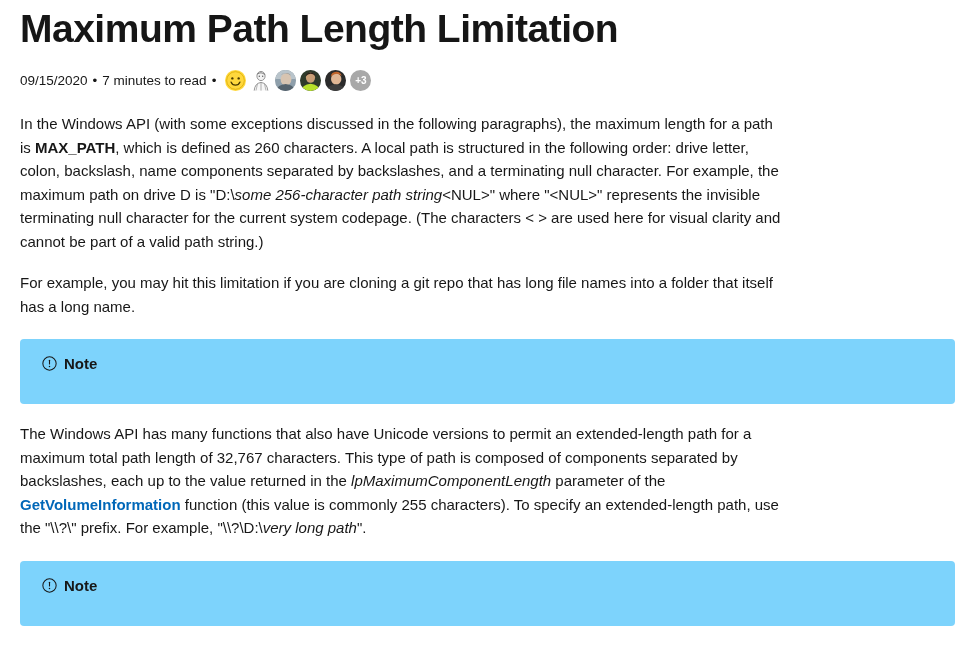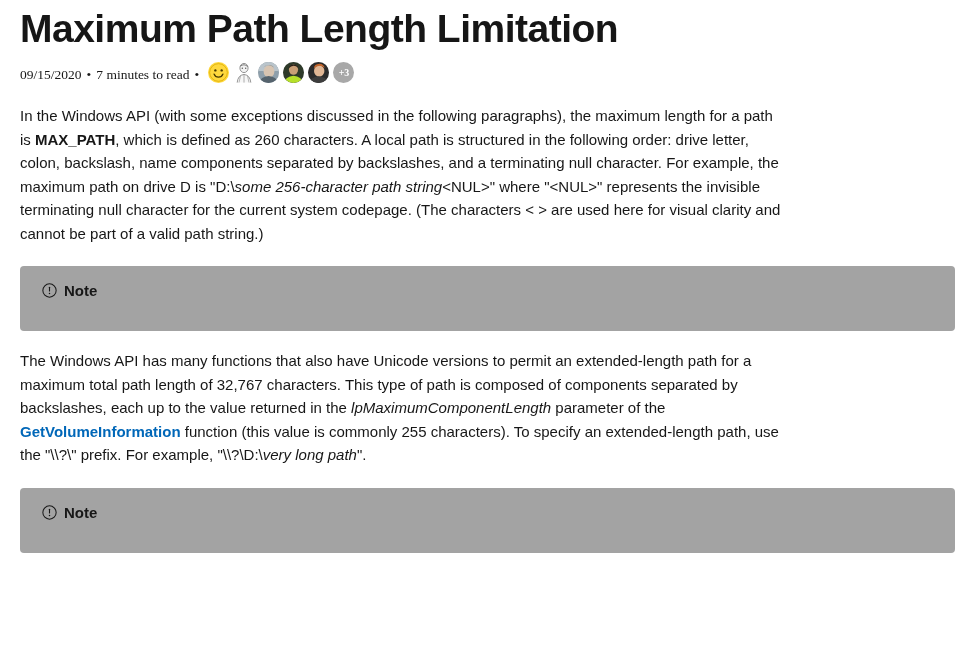--- a/index.html
+++ b/index.html
@@ -30,26 +30,25 @@
     font-weight: 600;
     letter-spacing: -0.5px;
     color: #161616;
     margin: 6px 0 0 0;
     padding: 0;
   }
 
   
   .meta-row {
     display: flex;
-    align-items: flex-end;
-    margin-top: 9px;
+    align-items: center;
+    margin-top: 17px;
     height: 22px;
     font-size: 13.5px;
     color: #171717;
-    font-family: Liberation Serif, serif;
   }
   .meta-text {
     white-space: nowrap;
   }
   .meta-sep {
     margin: 0 5px;
     color: #171717;
   }
 
   .avatars {
@@ -115,21 +114,21 @@
   .i { font-style: italic; }
 
   a.doclink {
     color: #0067b8;
     font-weight: 600;
     text-decoration: none;
   }
 
   
   .note {
-    background: #a3a3a3;
+    background: #7dd3fc;
     border-radius: 4px;
     margin: 21px 0 0 0;
     padding: 16px 22px 18px 22px;
     width: 935px;
     box-sizing: border-box;
   }
   .note-header {
     display: flex;
     align-items: center;
     font-size: 15px;
@@ -216,20 +215,21 @@
         </svg>
       </div>
 
       <div class="avatar avatar-more">+3</div>
 
     </div>
   </div>
 
   <p class="body first"><span>In the Windows API (with some exceptions discussed in the following paragraphs), the maximum length for a path is </span><span class="b">MAX_PATH</span><span>, which is defined as 260 characters. A local path is structured in the following order: drive letter, colon, backslash, name components separated by backslashes, and a terminating null character. For example, the maximum path on drive D is "D:\</span><span class="i">some 256-character path string</span><span>&lt;NUL&gt;" where "&lt;NUL&gt;" represents the invisible terminating null character for the current system codepage. (The characters &lt; &gt; are used here for visual clarity and cannot be part of a valid path string.)</span></p>
 
+  <p class="body"><span>For example, you may hit this limitation if you are cloning a git repo that has long file names into a folder that itself has a long name.</span></p>
 
   <div class="note">
     <div class="note-header">
       <svg class="note-icon" viewBox="0 0 16 16">
         <circle cx="8" cy="8" r="7.1" fill="none" stroke="#171717" stroke-width="1.1"></circle>
         <rect x="7.42" y="3.9" width="1.16" height="5.1" rx="0.55" fill="#171717"></rect>
         <circle cx="8" cy="11.3" r="0.78" fill="#171717"></circle>
       </svg>
       <span>Note</span>
     </div>

